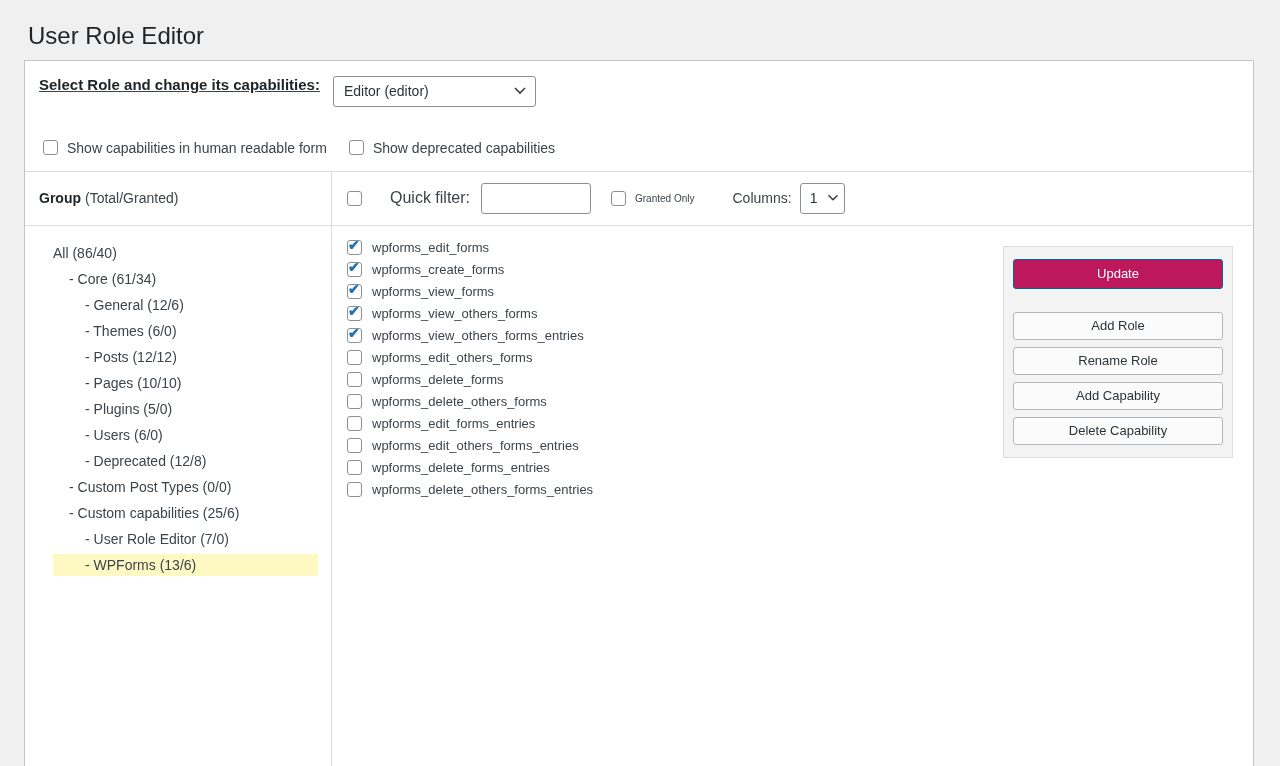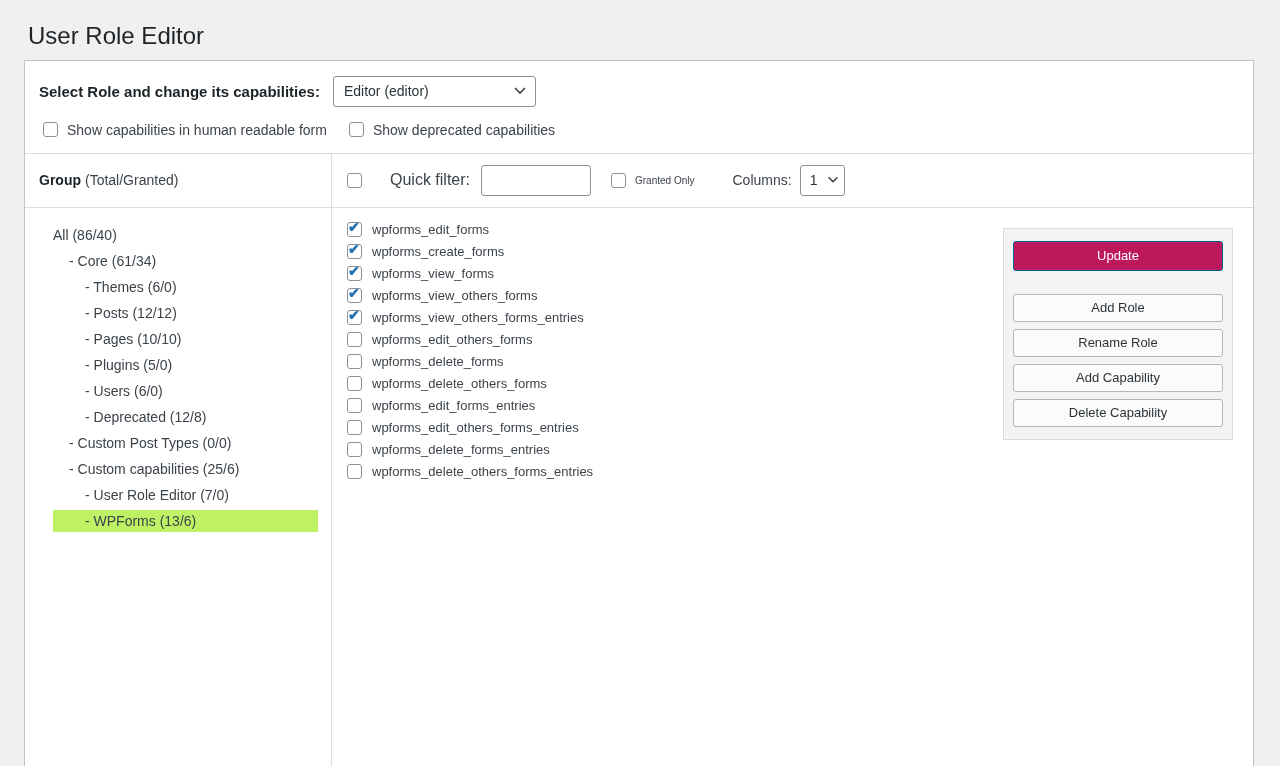--- a/index.html
+++ b/index.html
@@ -23,21 +23,21 @@
     height: 707px;
     display: flex; flex-direction: column;
     overflow: hidden;
   }
   
   .top-section {
     padding: 15px 14px 15px 14px;
     border-bottom: 1px solid #dcdcde;
     flex: 0 0 auto;
   }
-  .role-row { display: flex; align-items: center; margin-bottom: 15px; }
+  .role-row { display: flex; margin-bottom: 33px; text-decoration: underline; }
   .role-row .role-label { font-size: 15px; font-weight: 700; color: #1d2327; }
   .options-row { display: flex; padding-left: 4px; }
   .options-row label { display: flex; align-items: center; cursor: pointer; }
   .options-row label:first-child { margin-right: 22px; }
   .options-row span { font-size: 14px; margin-left: 9px; color: #3c434a; }
   
   input[type="checkbox"] {
     -webkit-appearance: none; appearance: none;
     width: 15px; height: 15px;
     border: 1px solid #8c8f94; border-radius: 3px;
@@ -93,21 +93,21 @@
   .granted-only span { font-size: 10px; margin-left: 9px; }
   .columns-label { font-size: 14px; margin-left: 38px; margin-right: 8px; }
   
   .tree { padding-top: 12px; overflow: hidden; }
   .tree-item {
     margin: 4px 13px 4px 28px;
     height: 22px; line-height: 22px;
     font-size: 14px; color: #3c434a;
     cursor: pointer; white-space: nowrap;
   }
-  .tree-item.selected { background: #bef264; }
+  .tree-item.selected { background: #fef9c3; }
   
   .content-row { flex: 1 1 auto; display: flex; min-height: 0; }
   .cap-list { flex: 1 1 auto; padding: 13px 0 0 15px; overflow: hidden; }
   .cap-row {
     display: flex; align-items: center;
     height: 18px; margin-bottom: 4px; cursor: pointer;
   }
   .cap-row span { font-size: 13px; margin-left: 10px; color: #3c434a; white-space: nowrap; }
   .actions-panel {
     flex: 0 0 230px; width: 230px;
@@ -172,20 +172,21 @@
   <div class="columns">
 
     <div class="left-col">
       <div class="band group-header">
         <b>Group</b>
         <span class="muted">(Total/Granted)</span>
       </div>
       <div class="tree">
           <div class="tree-item" style="padding-left: 0px;">All (86/40)</div>
           <div class="tree-item" style="padding-left: 16px;">- Core (61/34)</div>
+          <div class="tree-item" style="padding-left: 32px;">- General (12/6)</div>
           <div class="tree-item" style="padding-left: 32px;">- Themes (6/0)</div>
           <div class="tree-item" style="padding-left: 32px;">- Posts (12/12)</div>
           <div class="tree-item" style="padding-left: 32px;">- Pages (10/10)</div>
           <div class="tree-item" style="padding-left: 32px;">- Plugins (5/0)</div>
           <div class="tree-item" style="padding-left: 32px;">- Users (6/0)</div>
           <div class="tree-item" style="padding-left: 32px;">- Deprecated (12/8)</div>
           <div class="tree-item" style="padding-left: 16px;">- Custom Post Types (0/0)</div>
           <div class="tree-item" style="padding-left: 16px;">- Custom capabilities (25/6)</div>
           <div class="tree-item" style="padding-left: 32px;">- User Role Editor (7/0)</div>
           <div class="tree-item selected" style="padding-left: 32px;">- WPForms (13/6)</div>

